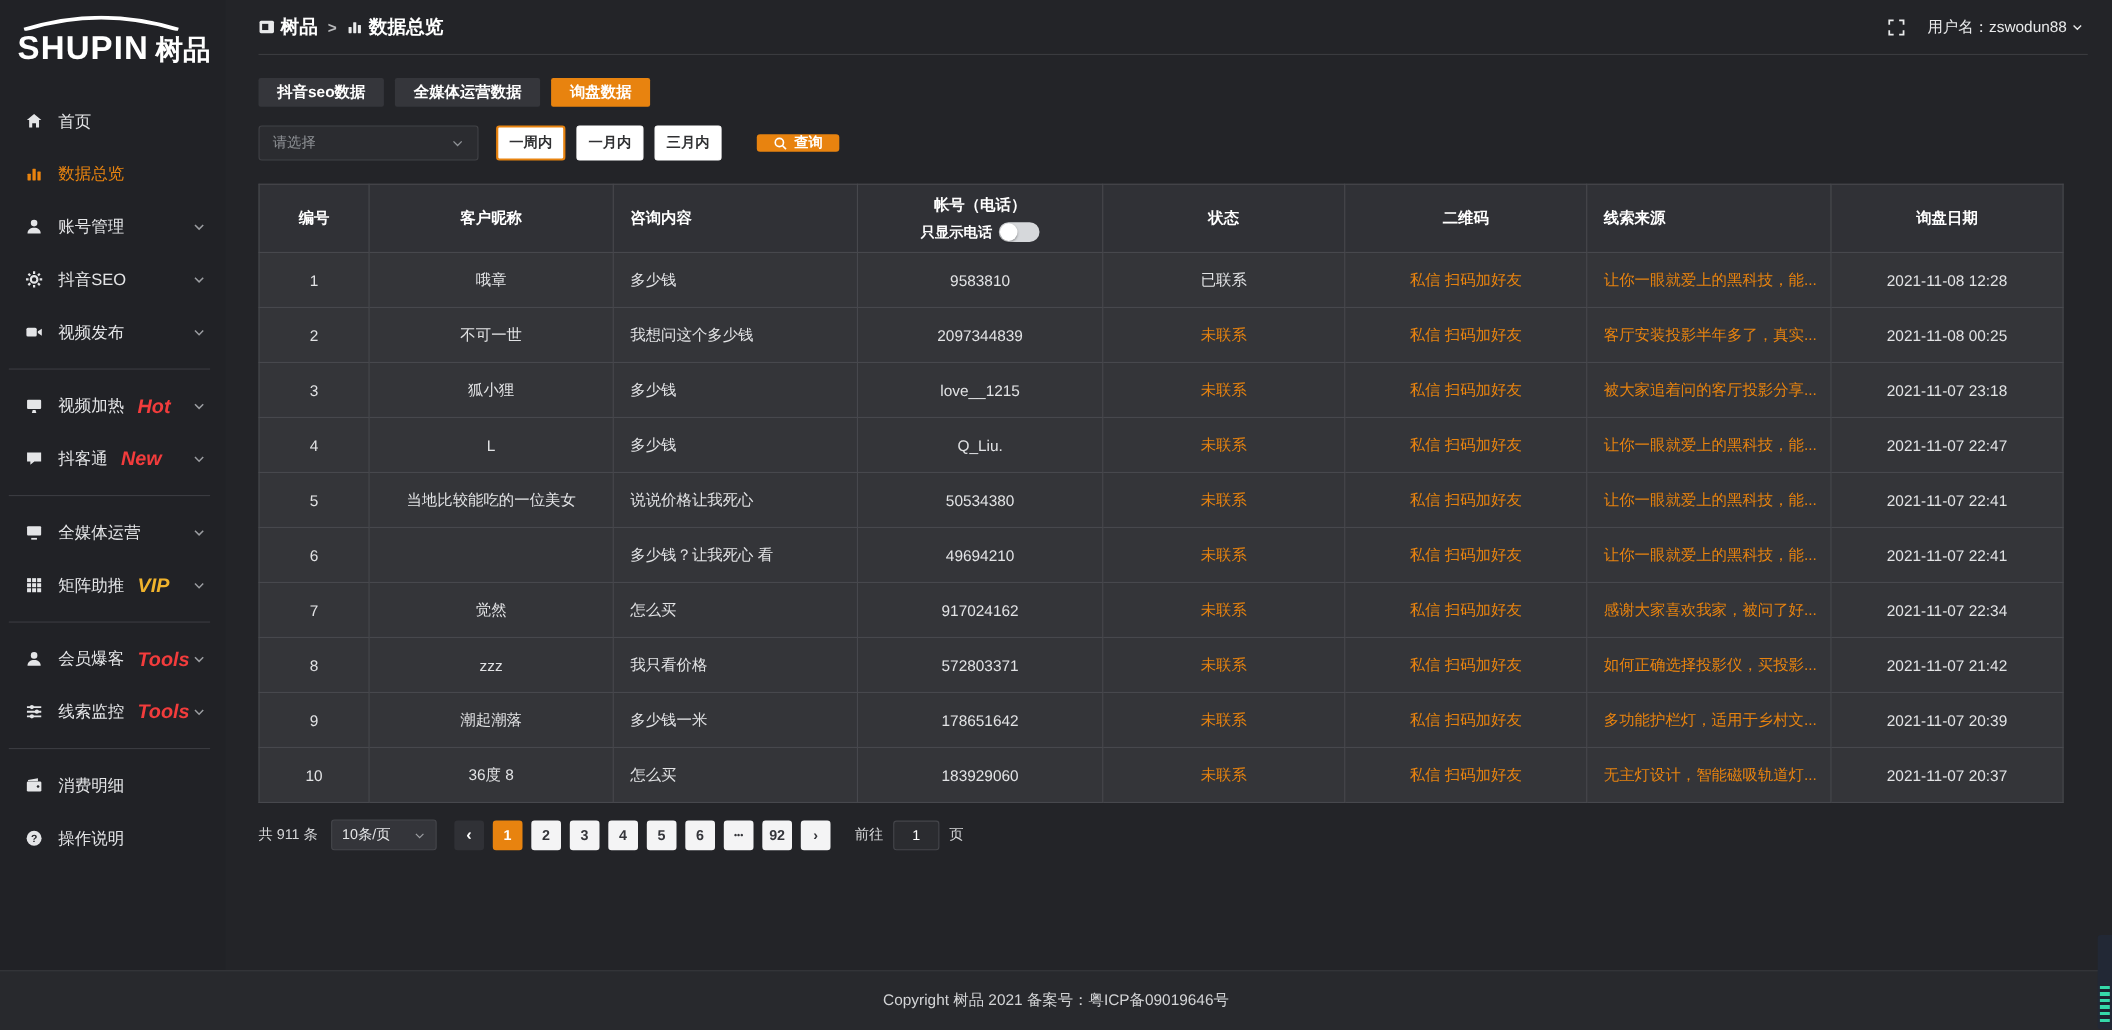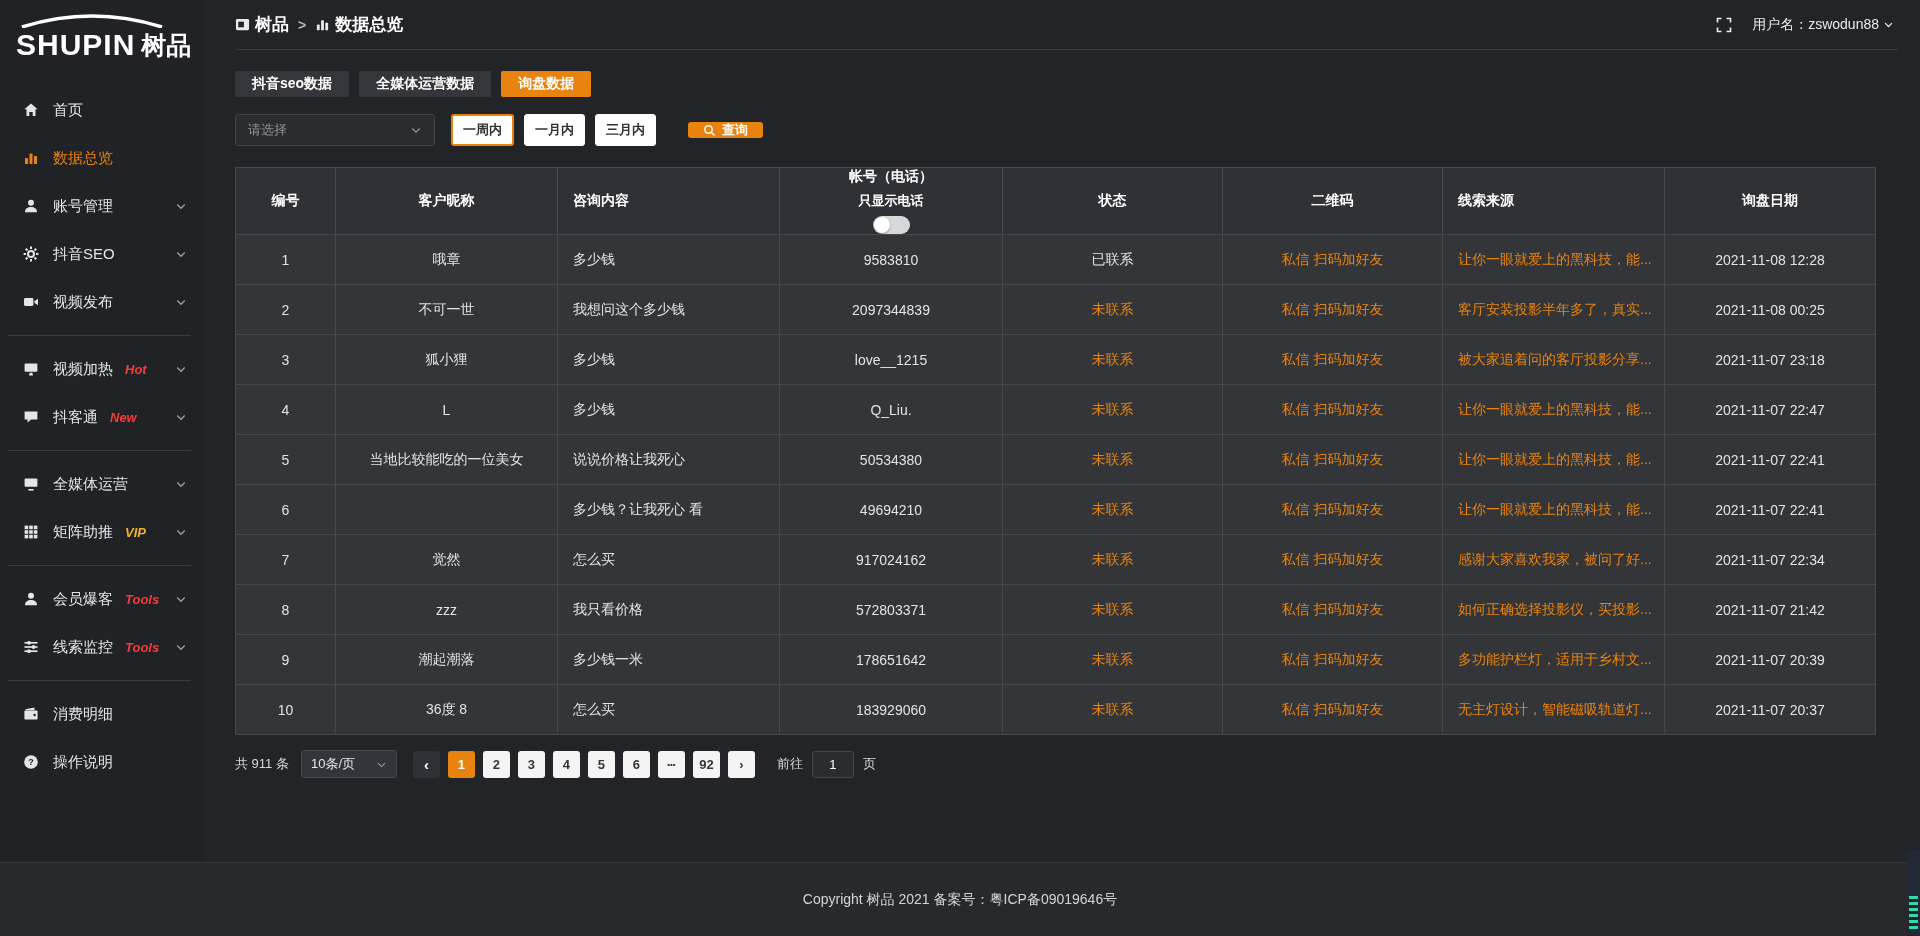--- a/index.html
+++ b/index.html
@@ -19,21 +19,21 @@
   .logo { padding:10px 0 6px 16px; position:relative; cursor:pointer; }
   .logo-arc { position:absolute; top:6px; left:16px; }
   .logo-text { display:flex; align-items:flex-end; gap:6px; margin-top:10px; }
   .logo-en { font-size:30px; font-weight:bold; letter-spacing:1px; color:#fff; font-stretch:condensed; }
   .logo-zh { font-size:25px; font-weight:bold; color:#fff; }
   .sb-menu { margin-top:18px; }
   .sb-item { height:48px; display:flex; align-items:center; padding-left:22px; position:relative; cursor:pointer; color:#e4e5e7; }
   .sb-item.active { color:#e8830f; }
   .sb-icon { width:18px; height:18px; display:flex; align-items:center; justify-content:center; margin-right:13px; }
   .sb-label { font-size:15px; }
-  .sb-badge { font-size:13px; font-weight:bold; font-style:italic; margin-left:12px; }
+  .sb-badge { font-size:18px; font-weight:bold; font-style:italic; margin-left:12px; }
   .sb-chev { position:absolute; right:18px; top:50%; transform:translateY(-50%); color:#9b9da1; display:flex; }
   .sb-divider { height:1px; background:#3a3b40; margin:9px 14px 9px 8px; }
 
   
   .main { flex:1; display:flex; flex-direction:column; min-width:0; }
   .topbar { height:49px; display:flex; align-items:center; justify-content:space-between; padding:0 26px 0 30px; }
   .crumbs { display:flex; align-items:center; gap:9px; font-size:17px; font-weight:bold; color:#fff; }
   .crumb { display:flex; align-items:center; gap:5px; cursor:pointer; }
   .crumb-sep { color:#b9babc; font-size:14px; font-weight:bold; }
   .top-right { display:flex; align-items:center; gap:20px; }
@@ -52,34 +52,34 @@
   .range-btn { min-width:52px; height:32px; padding:0 10px; background:#fff; border:1px solid #fff; color:#303133; font-size:13px; font-weight:bold; border-radius:3px; display:flex; align-items:center; justify-content:center; margin-right:10px; cursor:pointer; }
   .range-btn.active { border:2px solid #e8830f; }
   .search-btn { height:16px; padding:0 15px; background:#e8830f; color:#fff; font-size:13px; font-weight:bold; border-radius:3px; display:flex; align-items:center; gap:6px; margin-left:22px; cursor:pointer; }
 
   table { margin-top:21px; border-collapse:collapse; table-layout:fixed; width:1640px; background:#343539; }
   th, td { border:1px solid #47484d; text-align:center; overflow:hidden; white-space:nowrap; }
   thead th { height:62px; background:#303136; color:#fff; font-size:14px; font-weight:bold; }
   tbody td { height:50px; color:#e2e3e5; font-size:14px; }
   td.left, th.left { text-align:left; padding:12px 15px; }
   .orange { color:#e8830f; }
-  .th-sub { display:flex; align-items:center; justify-content:center; gap:6px; margin-top:6px; font-size:13px;flex-direction:column; }
+  .th-sub { display:flex; align-items:center; justify-content:center; gap:6px; margin-top:6px; font-size:13px; }
   .toggle { width:37px; height:18px; border-radius:10px; background:#d6d8db; position:relative; display:inline-block; cursor:pointer; }
   .toggle::after { content:''; position:absolute; left:1px; top:1px; width:16px; height:16px; border-radius:50%; background:#fff; box-shadow:0 1px 2px rgba(0,0,0,.35); }
   .cell-link { cursor:pointer; }
 
   .pager { display:flex; align-items:center; margin-top:15px; font-size:13px; color:#d6d7d9; }
   .page-size { width:96px; height:28px; background:#34353a; border:1px solid #45464b; border-radius:3px; display:flex; align-items:center; justify-content:space-between; padding:0 9px; margin:0 16px 0 12px; color:#e4e5e7; cursor:pointer; }
   .pg-btn { min-width:27px; height:27px; padding:0 4px; margin-right:8px; border-radius:3px; background:#f4f4f5; color:#34353a; font-size:13px; font-weight:bold; display:flex; align-items:center; justify-content:center; cursor:pointer; }
   .pg-btn.prev { background:#303136; color:#fff; font-size:15px; }
   .pg-btn.active { background:#e8830f; color:#fff; }
   .goto { display:flex; align-items:center; gap:9px; margin-left:14px; }
   .goto-input { width:42px; height:27px; background:#2b2c30; border:1px solid #45464b; border-radius:3px; color:#fff; font-size:13px; text-align:center; font-family:"Liberation Sans", sans-serif; }
 
-  .footer { height:74px; flex:none; background:#28292d; border-top:1px solid #37383c; display:flex; align-items:center; justify-content:center; font-size:14px; color:#d3d4d6; }
+  .footer { height:54px; flex:none; background:#28292d; border-top:1px solid #37383c; display:flex; align-items:center; justify-content:center; font-size:14px; color:#d3d4d6; }
 
   .float-widget { position:absolute; right:0; bottom:0; width:13px; height:86px; background:#222835; border-radius:3px 0 0 3px; cursor:pointer; }
   .float-widget .stripes { position:absolute; left:2px; right:2px; bottom:6px; height:34px;
     background:repeating-linear-gradient(180deg,#35d9a9 0 3px,#1c2530 3px 6px); }
 
   svg { display:block; }
 </style>
 </head>
 <body>
 

